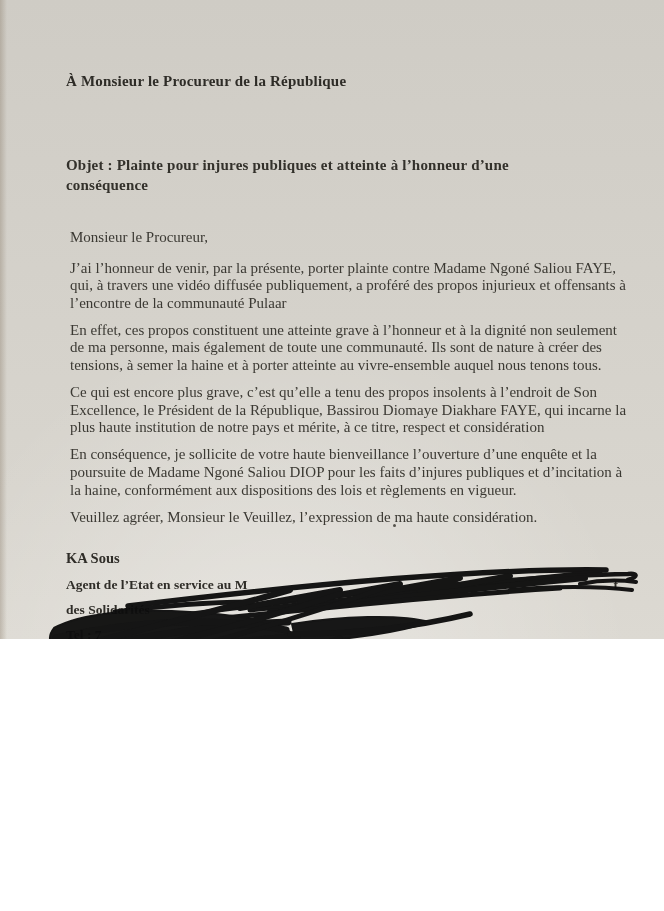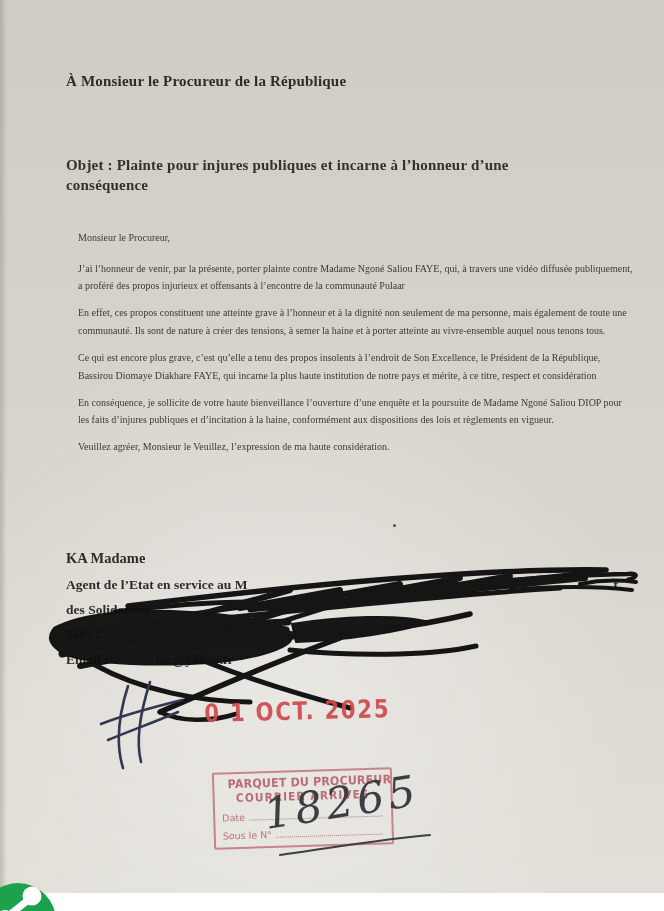--- a/index.html
+++ b/index.html
@@ -1,27 +1,27 @@
 <!DOCTYPE html>
 <html><head>
 <meta charset="utf-8">
 <style>
   html,body{margin:0;padding:0;background:#ffffff;}
-  .page{position:relative;width:664px;height:911px;overflow:hidden;background:#ffffff;
+  .page{position:relative;width:664px;height:639px;overflow:hidden;background:#ffffff;
         font-family:"Liberation Serif", serif;}
   .paper{position:absolute;left:0;top:0;width:664px;height:893px;
          background:
            linear-gradient(90deg, rgba(110,92,70,0.28) 0px, rgba(110,92,70,0) 7px),
            radial-gradient(90% 70% at 42% 78%, rgba(255,255,255,0.35) 0%, rgba(255,255,255,0) 60%),
            linear-gradient(180deg,#cfccc5 0%,#d4d1ca 30%,#d8d5ce 55%,#dedbd4 80%,#e1dfd8 100%);}
   .recipient{position:absolute;left:66px;top:66px;font-size:15px;font-weight:bold;
              color:#2e2c27;line-height:31px;letter-spacing:.2px;}
   .subject{position:absolute;left:66px;top:156px;font-size:15px;font-weight:bold;
            color:#33312b;line-height:19.5px;letter-spacing:.2px;}
-  .body-flow{position:absolute;left:78px;top:229px;width:557px;font-size:10px;
+  .body-flow{position:absolute;left:70px;top:229px;width:557px;font-size:15px;
              color:#3b3933;line-height:17.6px;}
   .body-flow .salutation{margin-bottom:13px;}
   .body-flow p{margin:0 0 9.5px 0;}
   .sig-line{position:absolute;left:66px;font-size:13.5px;font-weight:bold;color:#2f2d28;
             white-space:nowrap;display:flex;align-items:baseline;}
   .sig-name{top:550px;font-size:14.5px;}
   .sig-role{top:577px;width:552px;}
   .sig-dept{top:602px;}
   .sig-tel{top:627px;}
   .sig-email{top:652px;}
@@ -59,34 +59,34 @@
 <body>
 
 <div class="page">
   <div class="paper">
 
     <div class="recipient">
       <div>À Monsieur le Procureur de la République</div>
     </div>
 
     <div class="subject">
-      <div>Objet : Plainte pour injures publiques et incarne à l’honneur d’une</div>
+      <div>Objet : Plainte pour injures publiques et atteinte à l’honneur d’une</div>
       <div>conséquence</div>
     </div>
 
     <div class="body-flow">
       <div class="salutation">Monsieur le Procureur,</div>
       <p>J’ai l’honneur de venir, par la présente, porter plainte contre Madame Ngoné Saliou FAYE, qui, à travers une vidéo diffusée publiquement, a proféré des propos injurieux et offensants à l’encontre de la communauté Pulaar</p>
       <p>En effet, ces propos constituent une atteinte grave à l’honneur et à la dignité non seulement de ma personne, mais également de toute une communauté. Ils sont de nature à créer des tensions, à semer la haine et à porter atteinte au vivre-ensemble auquel nous tenons tous.</p>
       <p>Ce qui est encore plus grave, c’est qu’elle a tenu des propos insolents à l’endroit de Son Excellence, le Président de la République, Bassirou Diomaye Diakhare FAYE, qui incarne la plus haute institution de notre pays et mérite, à ce titre, respect et considération</p>
       <p>En conséquence, je sollicite de votre haute bienveillance l’ouverture d’une enquête et la poursuite de Madame Ngoné Saliou DIOP pour les faits d’injures publiques et d’incitation à la haine, conformément aux dispositions des lois et règlements en vigueur.</p>
       <p>Veuillez agréer, Monsieur le Veuillez, l’expression de ma haute considération.</p>
     </div>
 
-    <div class="sig-line sig-name">KA Madame</div>
+    <div class="sig-line sig-name">KA Sous</div>
     <div class="sig-line sig-role">
       <span>Agent de l’Etat en service au M</span>
       <span class="spacer-flex"></span>
       <span>t</span>
     </div>
     <div class="sig-line sig-dept">des Solidarités</div>
     <div class="sig-line sig-tel">Tel : 7</div>
     <div class="sig-line sig-email">
       <span>Email :</span>
       <span class="spacer-fixed"></span>

